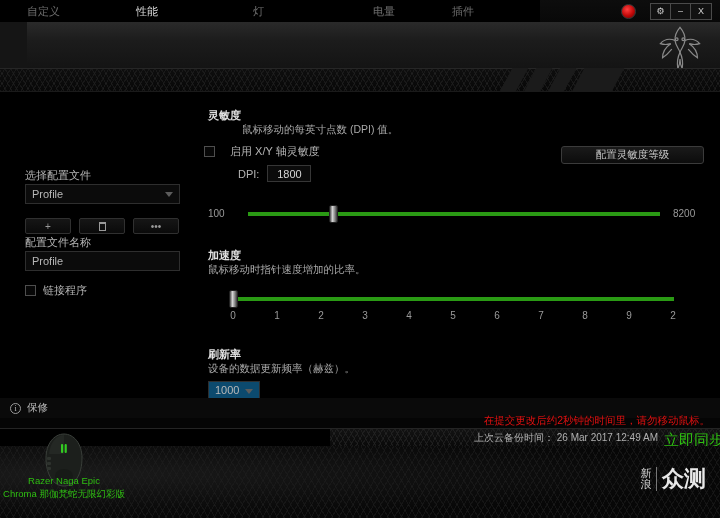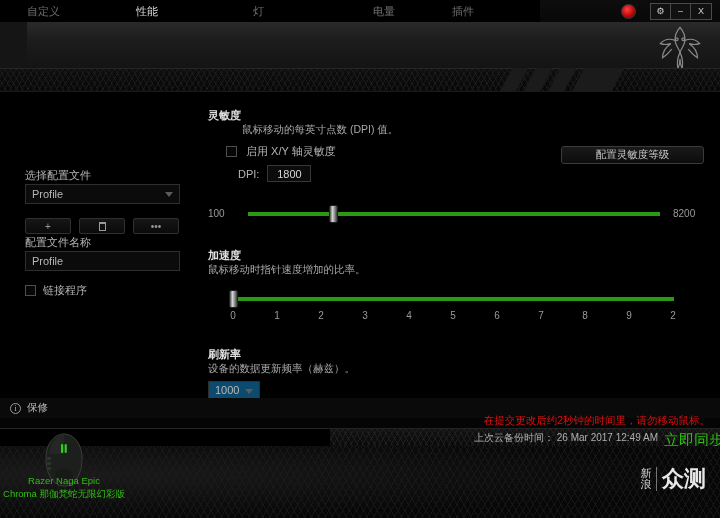--- a/index.html
+++ b/index.html
@@ -127,21 +127,21 @@
   .cbox { width:11px; height:11px; border:1px solid #4e4e4e; background:#070707; }
   .cb-text { font-size:11px; color:#b4b4b4; }
 
   
   .main { position:absolute; left:200px; top:0; width:520px; height:310px; }
   .sec-title { position:absolute; font-size:11px; font-weight:bold; color:#e0e0e0; }
   .sec-desc  { position:absolute; font-size:10.5px; color:#a8a8a8; }
 
   .s1-title { left:8px; top:16px; }
   .s1-desc  { left:8px; top:31px;margin-left:34px; }
-  .s1-cb    { left:26px; top:52px; display:flex; align-items:center; gap:9px; }
+  .s1-cb    { left:4px; top:52px; display:flex; align-items:center; gap:15px; }
   .dpi-row  { left:38px; top:73px; position:absolute; display:flex; align-items:center; gap:8px; }
   .dpi-lbl  { font-size:11px; color:#b4b4b4; }
   .dpi-box  {
     width:44px; height:17px; background:#0b0b0b; border:1px solid #363636;
     display:flex; align-items:center; justify-content:center;
     font-size:11px; color:#d6d6d6;
   }
   .cfg-btn {
     position:absolute; left:361px; top:54px; width:143px; height:18px;
     background: linear-gradient(180deg,#1a1a1a,#0c0c0c);

